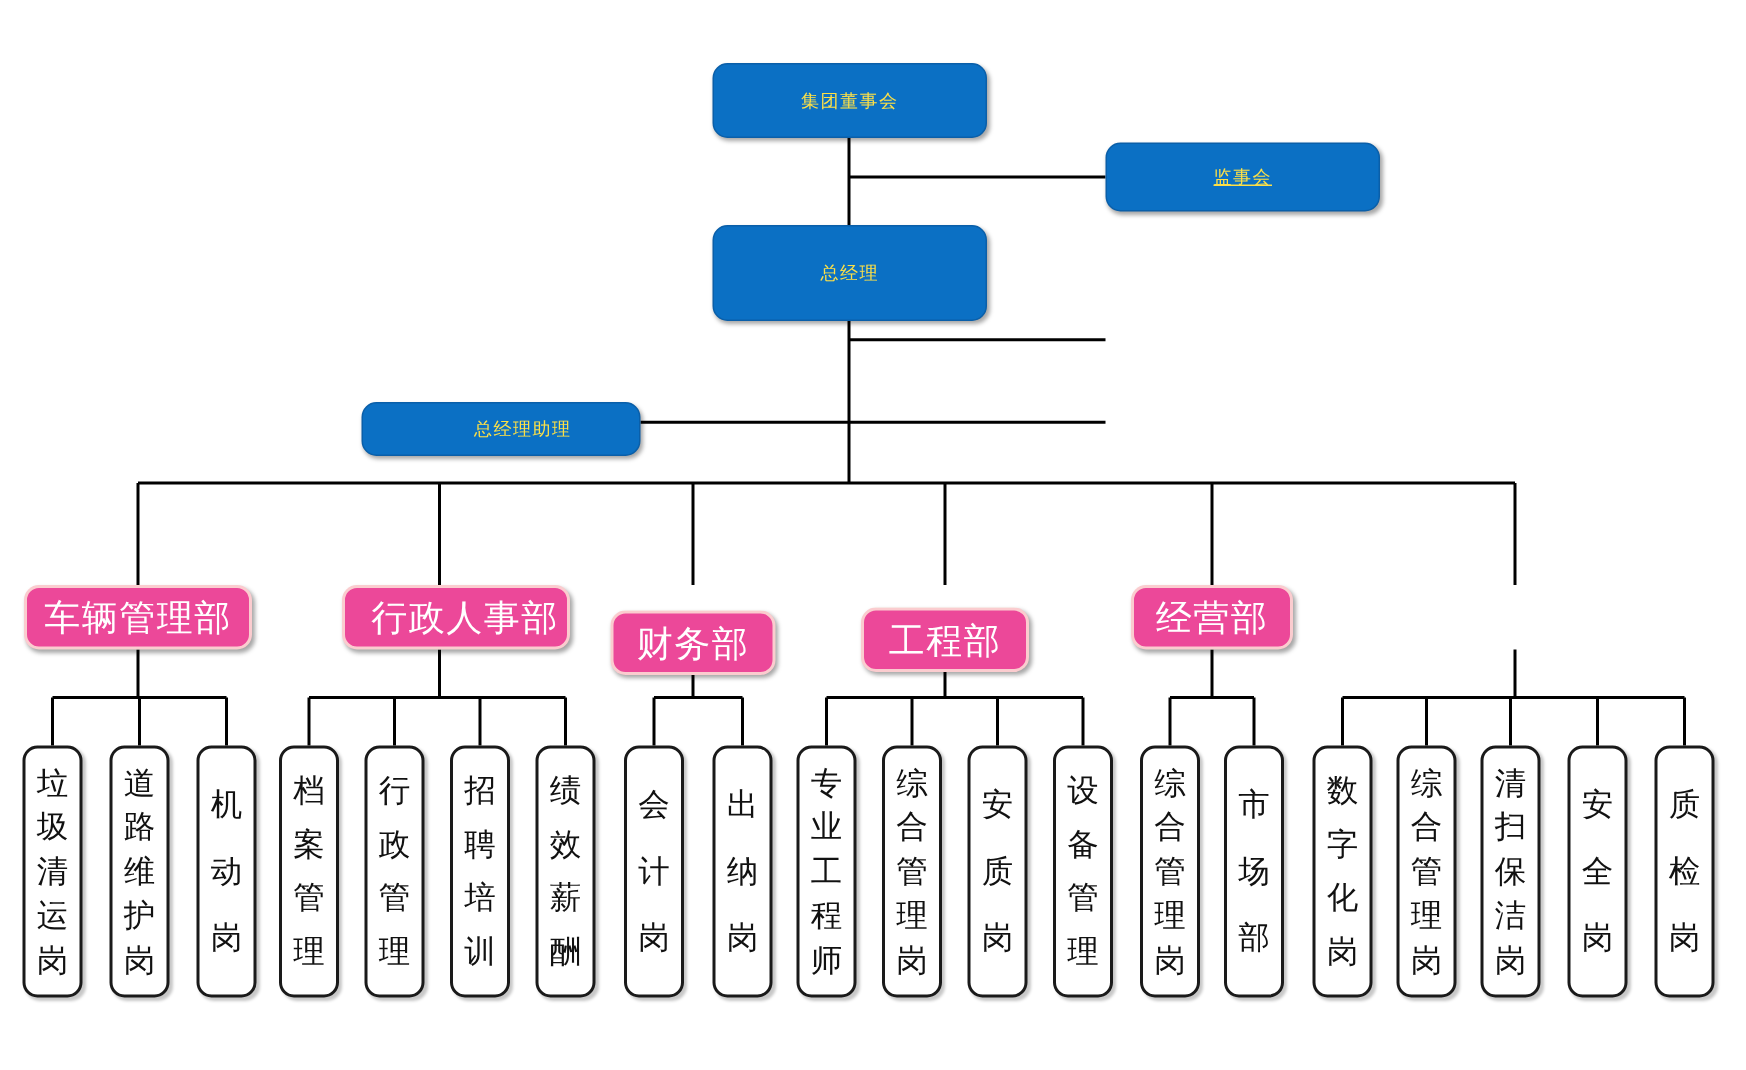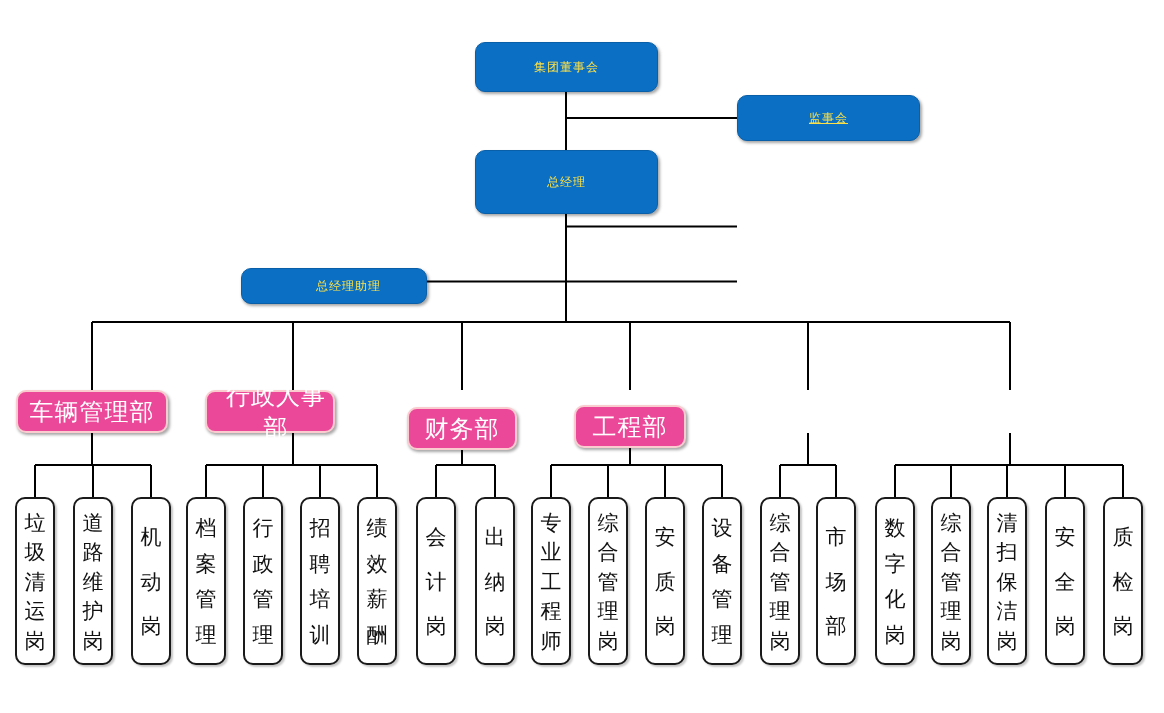--- a/index.html
+++ b/index.html
@@ -129,21 +129,21 @@
       <span class="ch">路</span>
       <span class="ch">维</span>
       <span class="ch">护</span>
       <span class="ch">岗</span>
     </div>
     <div class="box pos" style="left: 131px; top: 497px; width: 40px; height: 168px;">
       <span class="ch">机</span>
       <span class="ch">动</span>
       <span class="ch">岗</span>
     </div>
-    <div class="box dept" style="left: 205px; top: 390px; width: 130px; height: 43px; padding-left: 12px;">行政人事部</div>
+    <div class="box dept" style="left: 228px; top: 390px; width: 152px; height: 43px; padding-left: 12px;">行政人事部</div>
     <div class="box pos" style="left: 186px; top: 497px; width: 40px; height: 168px;">
       <span class="ch">档</span>
       <span class="ch">案</span>
       <span class="ch">管</span>
       <span class="ch">理</span>
     </div>
     <div class="box pos" style="left: 243px; top: 497px; width: 40px; height: 168px;">
       <span class="ch">行</span>
       <span class="ch">政</span>
       <span class="ch">管</span>
@@ -191,20 +191,21 @@
       <span class="ch">安</span>
       <span class="ch">质</span>
       <span class="ch">岗</span>
     </div>
     <div class="box pos" style="left: 702px; top: 497px; width: 40px; height: 168px;">
       <span class="ch">设</span>
       <span class="ch">备</span>
       <span class="ch">管</span>
       <span class="ch">理</span>
     </div>
+    <div class="box dept" style="left: 754px; top: 390px; width: 108px; height: 43px;">经营部</div>
     <div class="box pos" style="left: 760px; top: 497px; width: 40px; height: 168px;">
       <span class="ch">综</span>
       <span class="ch">合</span>
       <span class="ch">管</span>
       <span class="ch">理</span>
       <span class="ch">岗</span>
     </div>
     <div class="box pos" style="left: 816px; top: 497px; width: 40px; height: 168px;">
       <span class="ch">市</span>
       <span class="ch">场</span>

